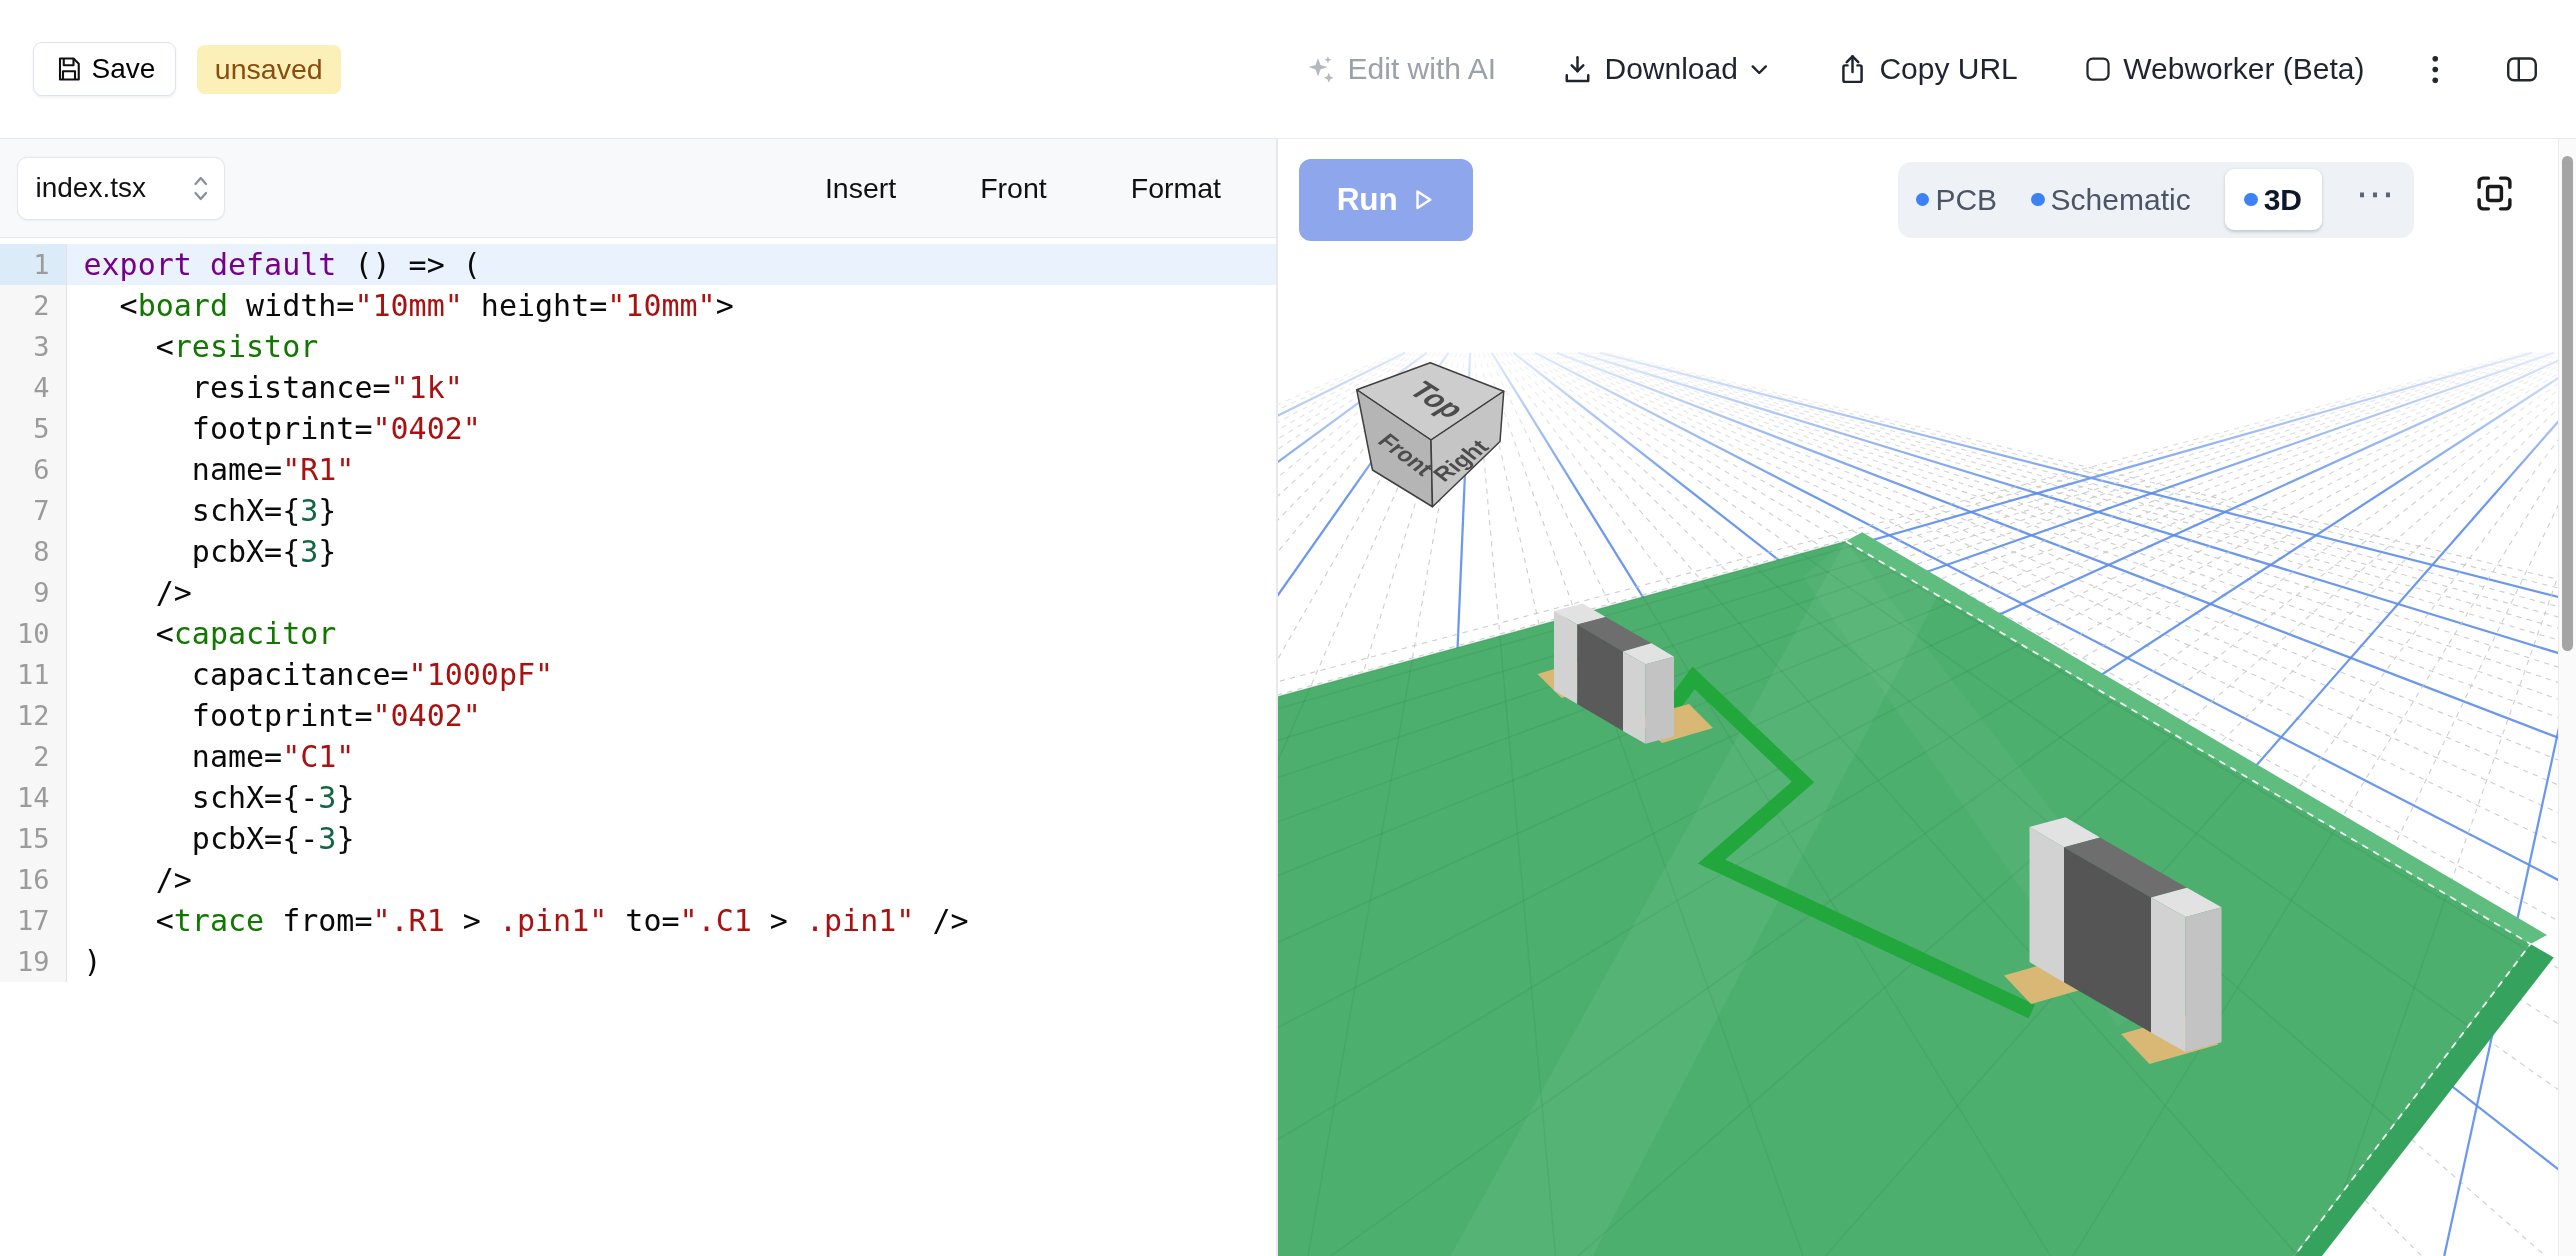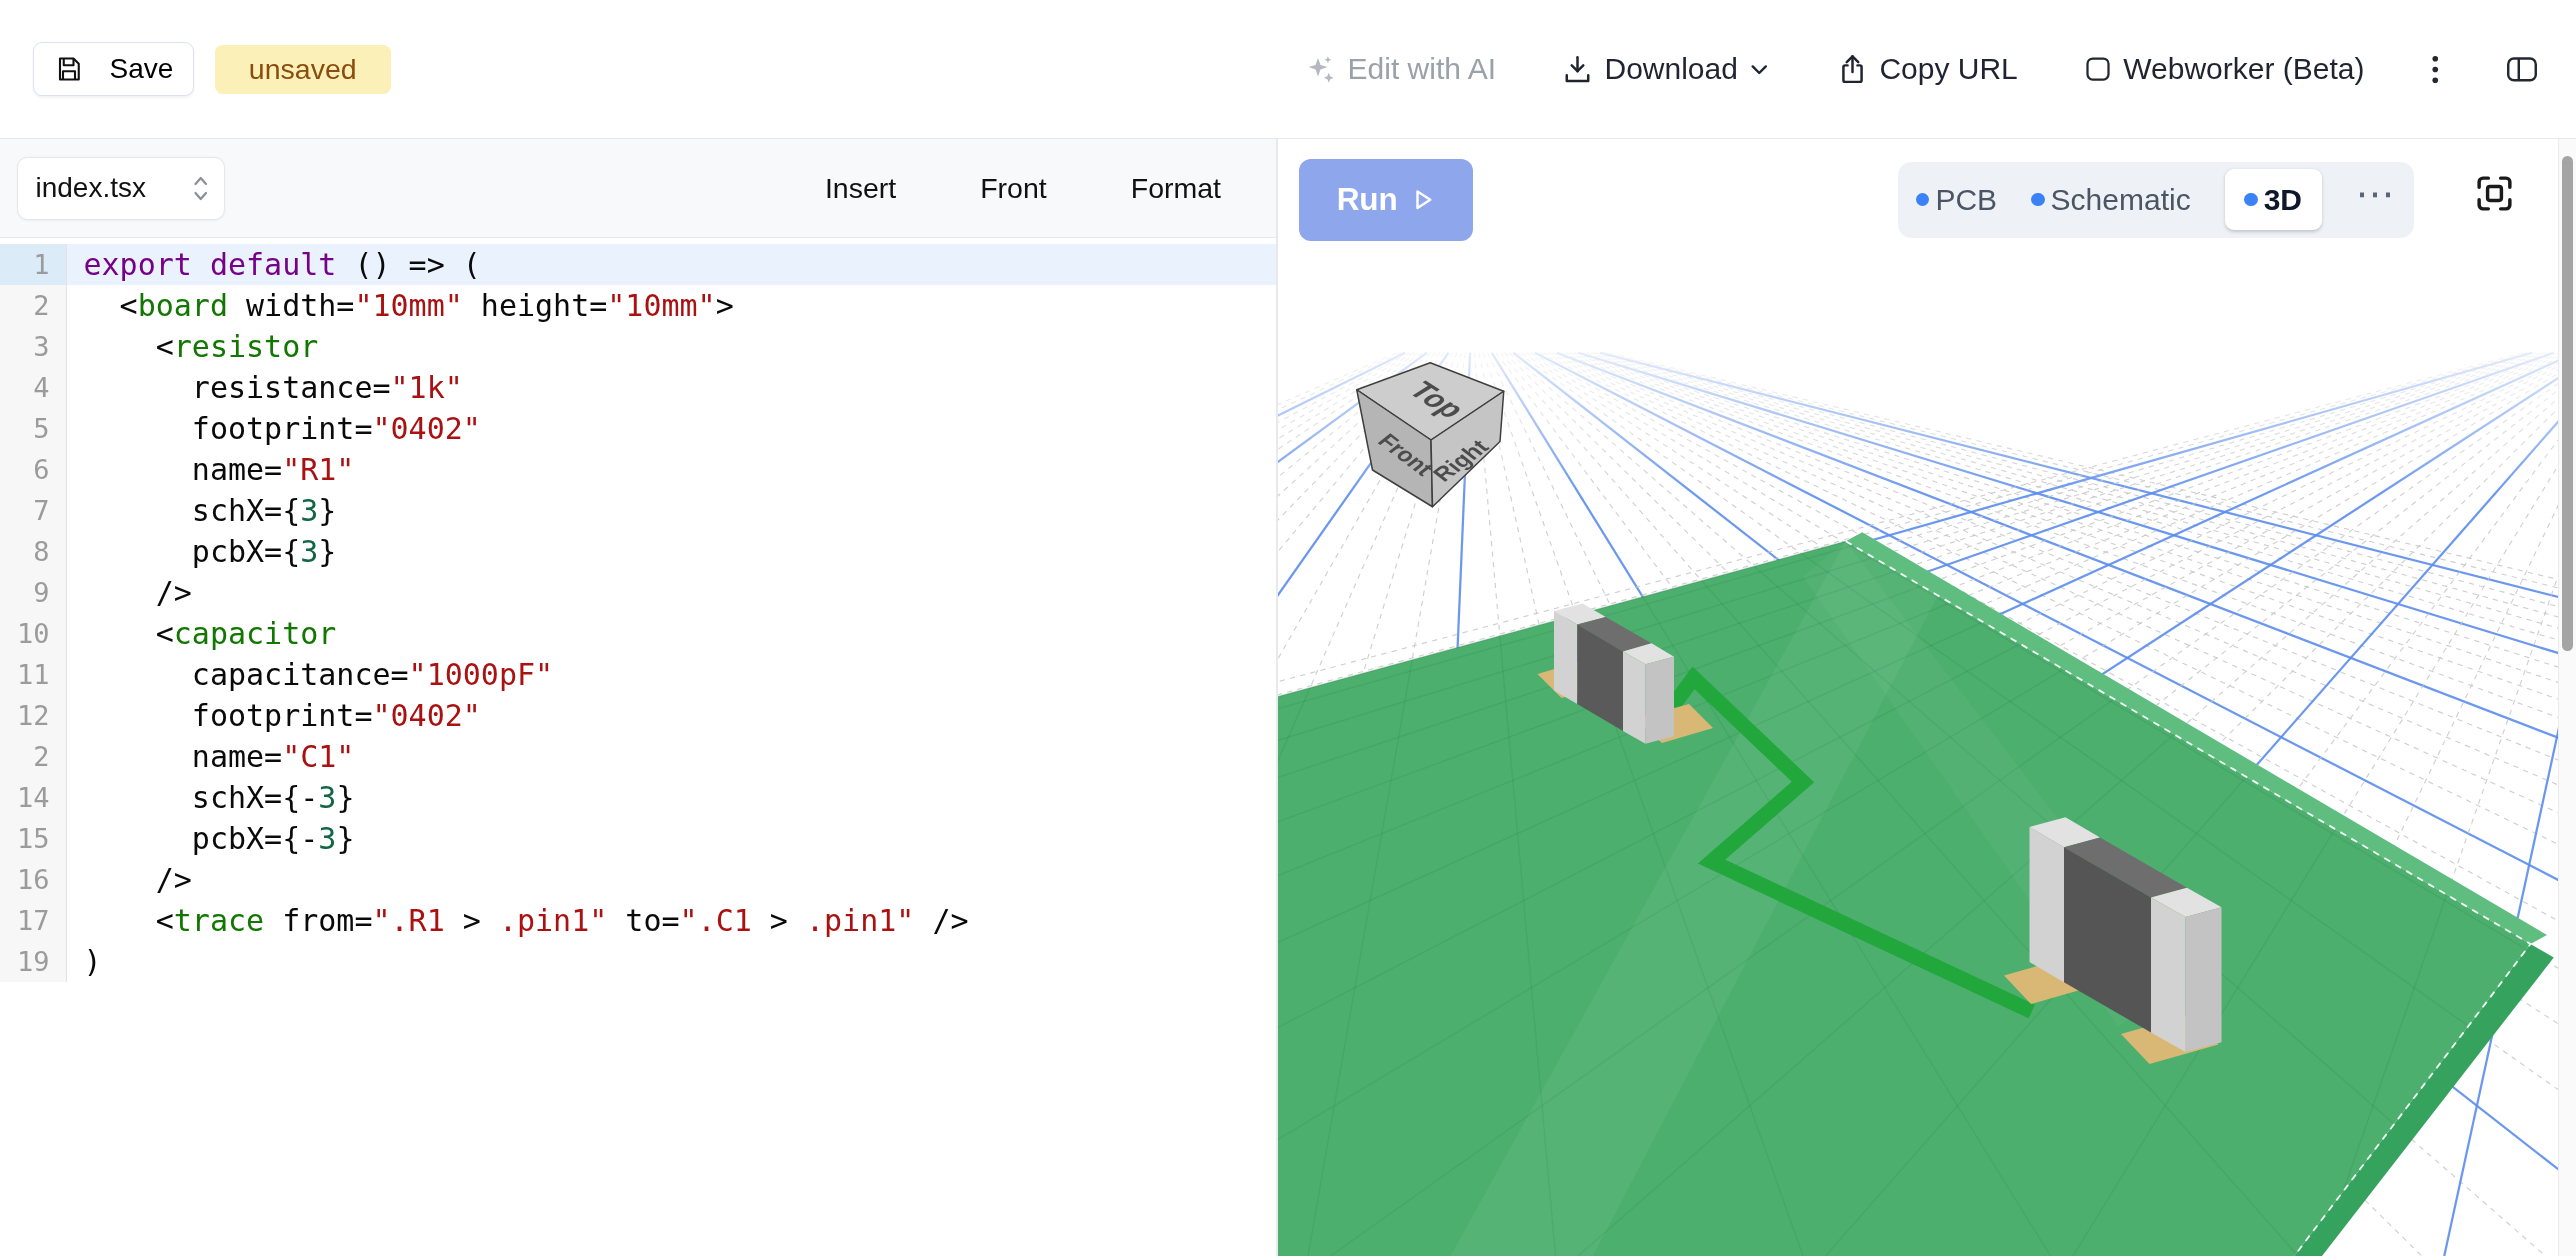--- a/index.html
+++ b/index.html
@@ -2,24 +2,24 @@
 <html style="--accent: #3b82f6; --run-bg: #8ea6ec; --badge-bg: #fbf1b8; --badge-text: #8a4c0f; --board: #4caf6e; --board-side-light: #5fbd80; --board-side-dark: #35a35e; --trace: #22a73c; --pad: #d9b876; --grid-blue: #5b8ded; --grid-minor: #c6c6c6; --c-kw: #770088; --c-tag: #117700; --c-str: #aa1111; --c-num: #116644;font-size:12px"><head>
 <meta charset="utf-8">
 <style>
   html,body{margin:0;padding:0;background:#fff;}
   #page{position:relative;width:2576px;height:1257px;overflow:hidden;background:#fff;
         font-family:"Liberation Sans",sans-serif;color:#111;}
   
   .topbar{position:absolute;left:0;top:0;width:2576px;height:139px;background:#fff;
           border-bottom:1.5px solid #e7e9ec;display:flex;align-items:center;box-sizing:border-box;}
   .tb-left{display:flex;align-items:center;gap:21px;margin-left:33px;}
-  .save-btn{display:flex;align-items:center;gap:26px;height:54px;padding:0 19.5px;background:#fff;
+  .save-btn{display:flex;align-items:center;gap:8px;height:54px;padding:0 19.5px;background:#fff;
             border:1.5px solid #dde3ee;border-radius:9px;box-shadow:0 1.5px 2.2px rgba(30,40,80,.06);
             font-size:28px;font-weight:500;}
-  .badge{height:49px;display:flex;align-items:center;padding:0 34px;border-radius:7.5px;
+  .badge{height:49px;display:flex;align-items:center;padding:0 18px;border-radius:7.5px;
          background:var(--badge-bg);color:var(--badge-text);font-size:28.5px;font-weight:500;}
   .tb-right{display:flex;align-items:center;gap:65px;margin-left:auto;margin-right:37px;}
   .tb-item{display:flex;align-items:center;gap:10.5px;font-size:30px;color:#1f2430;}
   .tb-item.disabled{color:#9aa1a9;}
   .icon{display:inline-flex;align-items:center;justify-content:center;}
   .icon svg{display:block;}
   
   .divider{position:absolute;left:1276px;top:139px;width:1.5px;bottom:0;background:#e7e9ec;}
   .left-pane{position:absolute;left:0;top:139px;width:1276px;bottom:0;background:#fff;}
   .editor-header{height:99px;background:#f8f9fb;border-bottom:1.5px solid #e7e9ec;display:flex;

